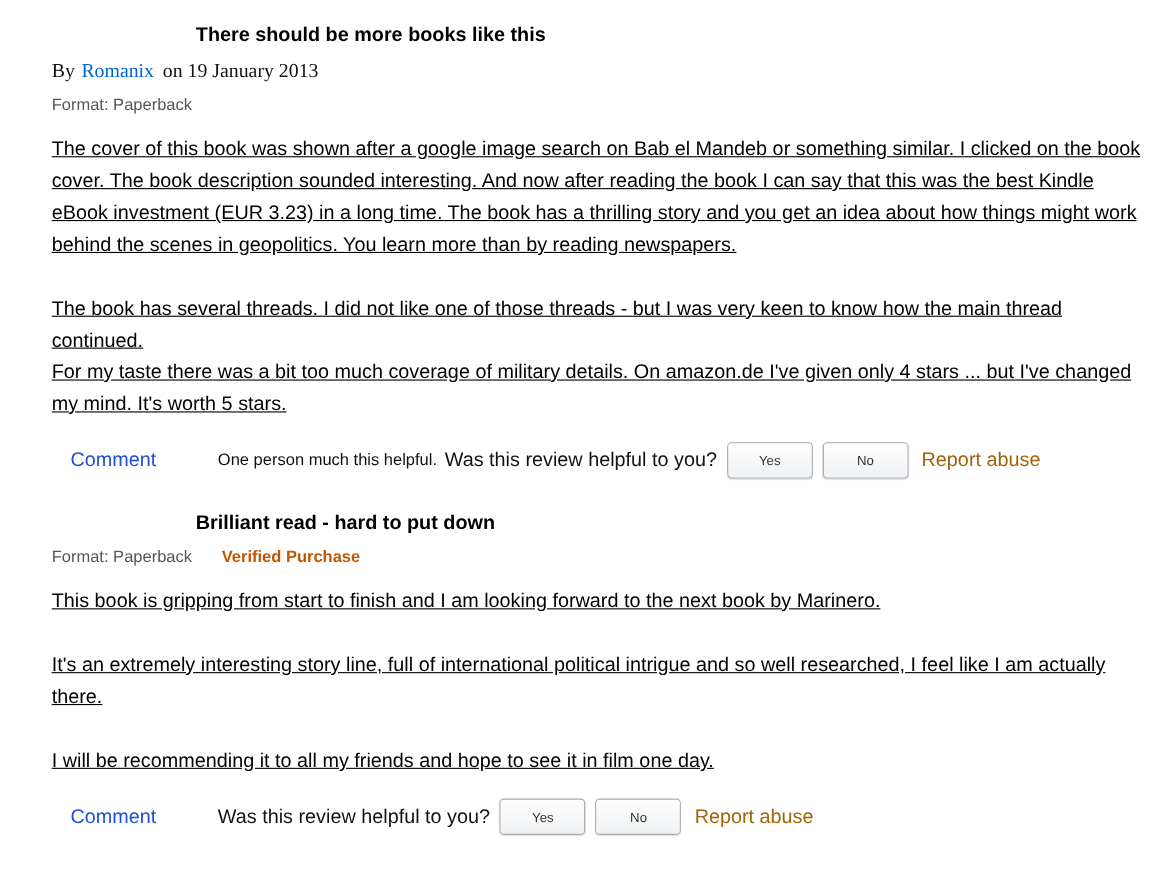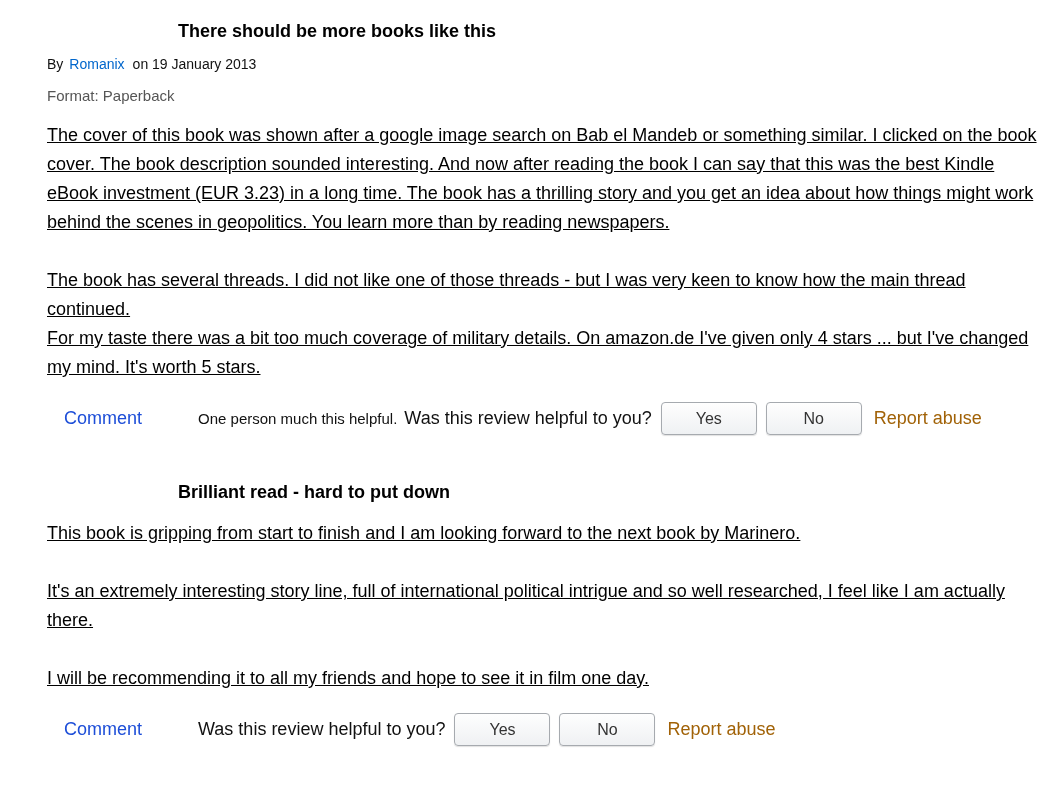--- a/index.html
+++ b/index.html
@@ -8,34 +8,35 @@
     padding: 0;
     background: #ffffff;
     font-family: "Liberation Sans", "DejaVu Sans", sans-serif;
     color: #000000;
   }
   .page {
     width: 1063px;
     padding: 20px 22px 26px 47px;
     background: #ffffff;
   }
-  .review + .review { margin-top: 46px; }
+  .review + .review { margin-top: 29px; }
 
   .review-title {
     margin: 0 0 0 131px;
     font-size: 18px;
     font-weight: bold;
     line-height: 22px;
     color: #000000;
   }
   .byline {
     margin-top: 11px;
-    font-size: 14px;
+    font-size: 18px;
     line-height: 22px;
     color: #111111;
+    font-family: Liberation Serif, serif;
   }
   .byline .author-link {
     color: #0066CC;
     text-decoration: none;
     margin: 0 8px 0 6px;
     cursor: pointer;
   }
   .format-line {
     margin-top: 12px;
     font-size: 15px;
@@ -67,29 +68,29 @@
   .comment-link {
     color: #1d4ed8;
     text-decoration: none;
     margin-left: 17px;
     cursor: pointer;
   }
   .first-gap { margin-left: 56px; }
   .found-helpful { font-size: 15px; }
   .helpful-q.after-found { margin-left: 7px; }
   .helpful-btn {
-    width: 96px;
+    width: 78px;
     height: 33px;
     margin-left: 9px;
     border: 1px solid #A6AAAF;
     border-radius: 4px;
     background: linear-gradient(#FEFEFE, #EFF1F3);
     box-shadow: 0 1px 1px rgba(0,0,0,0.12);
     font-family: "Liberation Sans", "DejaVu Sans", sans-serif;
-    font-size: 16px;
+    font-size: 12px;
     color: #333333;
     cursor: pointer;
   }
   .report-abuse {
     margin-left: 12px;
     color: #a16207;
     cursor: pointer;
   }
 </style>
 </head>
@@ -114,20 +115,23 @@
       <span class="found-helpful first-gap">One person much this helpful.</span>
       <span class="helpful-q after-found">Was this review helpful to you?</span>
       <button class="helpful-btn">Yes</button>
       <button class="helpful-btn">No</button>
       <span class="report-abuse">Report abuse</span>
     </div>
   </div>
 
   <div class="review">
     <h3 class="review-title">Brilliant read - hard to put down</h3>
+    <div class="format-line">
+      <span>Format: Paperback</span><span class="verified-badge">Verified Purchase</span>
+    </div>
     <div class="review-body">This book is gripping from start to finish and I am looking forward to the next book by Marinero.
 
 It's an extremely interesting story line, full of international political intrigue and so well researched, I feel like I am actually there.
 
 I will be recommending it to all my friends and hope to see it in film one day.</div>
     <div class="action-bar">
       <a class="comment-link" href="#">Comment</a>
       <span class="helpful-q first-gap">Was this review helpful to you?</span>
       <button class="helpful-btn">Yes</button>
       <button class="helpful-btn">No</button>

